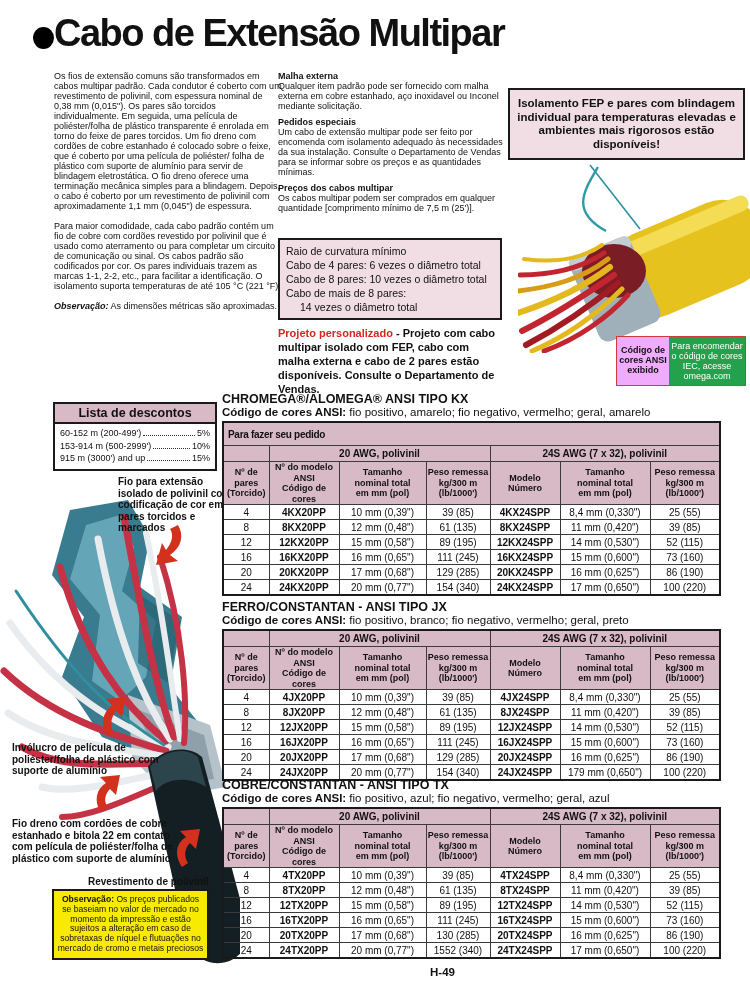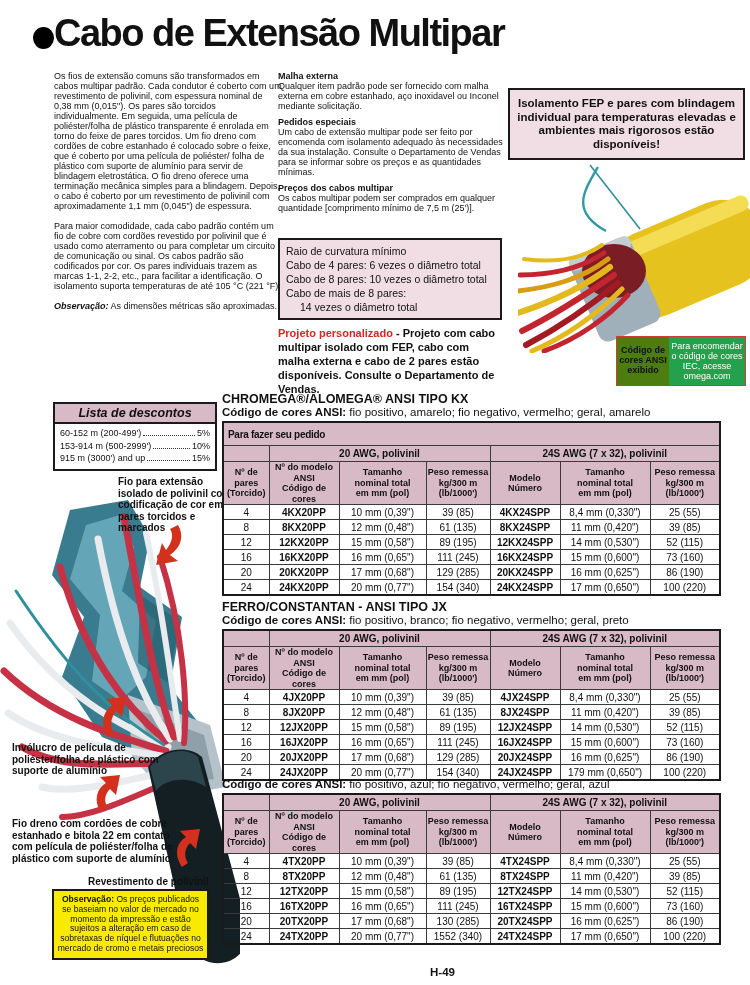--- a/index.html
+++ b/index.html
@@ -11,36 +11,36 @@
   .page-title{position:absolute;left:54px;top:12px;font-size:38px;font-weight:bold;letter-spacing:-1.5px;white-space:nowrap;}
   
   .body-col{font-size:9px;line-height:10px;}
   .body-col p{margin:0 0 9px 0;}
   .h-mini{font-weight:bold;margin-bottom:0px;}
   .sect{margin-bottom:6px;}
   .note b i{font-style:italic;}
   
   .discount-box{position:absolute;left:53px;top:402px;width:160px;border:2px solid #1a1a1a;background:#fff;}
   .discount-title{background:#d8bac6;border-bottom:2px solid #1a1a1a;font-weight:bold;font-size:12.5px;
-                  text-align:center;padding:2px 0;font-style:italic;}
+                  text-align:center;padding:2px 0;}
   .discount-rows{padding:3px 5px 4px 5px;}
   .drow{display:flex;align-items:baseline;font-size:9px;line-height:12.5px;}
   .leader{flex:1;border-bottom:1.5px dotted #333;margin:0 2px 2px 2px;}
   
   .pink-box{background:#f0dee4;border:2px solid #1a1a1a;}
   .fep-box{position:absolute;left:508px;top:88px;width:237px;padding:7px 6px;
            font-weight:bold;font-size:11.5px;line-height:13.5px;text-align:center;box-sizing:border-box;}
   .raio-box{position:absolute;left:278px;top:238px;width:224px;box-sizing:border-box;padding:4px 6px;
             font-weight:normal;font-size:10.5px;line-height:14px;}
   .raio-box .ind{padding-left:14px;}
   .custom-blurb{position:absolute;left:278px;top:326px;width:225px;font-weight:bold;font-size:11px;line-height:14px;}
   .red-t{color:#d6261d;}
   
   .code-boxes{position:absolute;left:616px;top:336px;width:128px;display:flex;border:1px solid #cf3a3a;}
-  .ansi-box{background:#4d7c0f;color:#111;font-weight:bold;font-size:9px;line-height:10px;
+  .ansi-box{background:#f0abfc;color:#111;font-weight:bold;font-size:9px;line-height:10px;
             text-align:center;padding:8px 2px;width:48px;}
   .iec-box{background:#23a14d;color:#fff;font-weight:normal;font-size:9px;line-height:10px;
            text-align:center;padding:4px 2px;flex:1;}
   
   .callout{position:absolute;font-weight:bold;font-size:10px;line-height:11.5px;}
   .obs-box{position:absolute;left:52px;top:889px;width:157px;background:#f8ea00;border:2px solid #1a1a1a;
            padding:4px 3px;font-size:8.6px;line-height:9.8px;text-align:center;box-sizing:border-box;}
   
   .tsec{position:absolute;left:222px;width:418px;}
   .tsec-title{font-size:12.5px;font-weight:bold;line-height:14px;white-space:nowrap;}
@@ -371,20 +371,21 @@
             <td class="">154 (340)</td>
             <td class="b">24JX24SPP</td>
             <td class="">179 mm (0,650")</td>
             <td class="">100 (220)</td>
           </tr>
         </tbody>
       </table>
   </div>
 
   <div class="tsec" style="top:778px;">
+    <div class="tsec-title">COBRE/CONSTANTAN - ANSI TIPO TX</div>
     <div class="tsec-sub">
       <b>Código de cores ANSI:</b><span> fio positivo, azul; fio negativo, vermelho; geral, azul</span>
     </div>
     <table class="order">
         <colgroup>
           <col style="width:46px">
           <col style="width:70px">
           <col style="width:87px">
           <col style="width:64px">
           <col style="width:70px">

